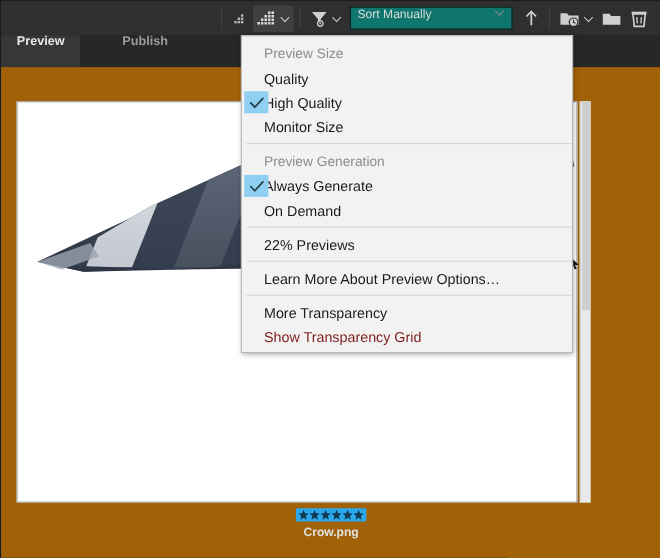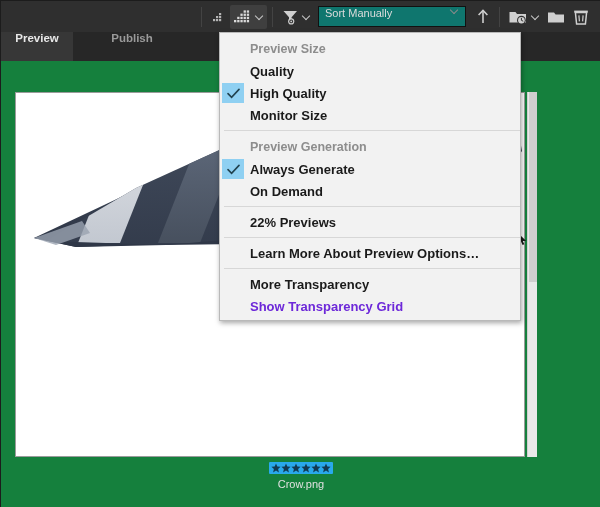--- a/index.html
+++ b/index.html
@@ -90,21 +90,22 @@
   }
   #tab-publish {
     left: 72px; width: 76px;
     background: #272727; color: #9a9a9a; padding-left: 42px;
   }
 
   
   #content-area {
     position: absolute; left: 0; top: 60px;
     width: 600px; height: 447px;
-    background: #15803d;
+    background: #a16207;
+    font-weight: bold;
   }
   #canvas {
     position: absolute; left: 14px; top: 31px;
     width: 510px; height: 365px;
     background: #ffffff;
     border: 1px solid #9b9b9b;
     overflow: hidden;
   }
   #bird-wrap {
     position: absolute; left: 0; top: 0; width: 508px; height: 363px;
@@ -153,31 +154,30 @@
     box-shadow: 1px 2px 5px rgba(0,0,0,0.35);
     padding: 4px 0 3px 0;
     font-size: 13px;
     color: #1a1a1a;
     z-index: 50;
   }
   .mi {
     position: relative;
     height: 22px;
     display: flex; align-items: center;
-    padding-left: 30px;
+    padding-left: 20px;
     cursor: default;
     white-space: nowrap;
-    font-weight: bold;
   }
   .mi.header {
     color: #8d8d8d;
     font-size: 12.5px;
     height: 23px;
   }
-  .mi.disabled { color: #6d28d9; }
+  .mi.disabled { color: #7f1d1d; }
   .mi .check {
     position: absolute; left: 2px; top: 1px;
     width: 22px; height: 20px;
     background: #8fd0f2;
     display: flex; align-items: center; justify-content: center;
   }
   .mi .check svg { display: block; }
   .msep {
     height: 1px; background: #d7d7d7;
     margin: 4px 0 4px 4px;

